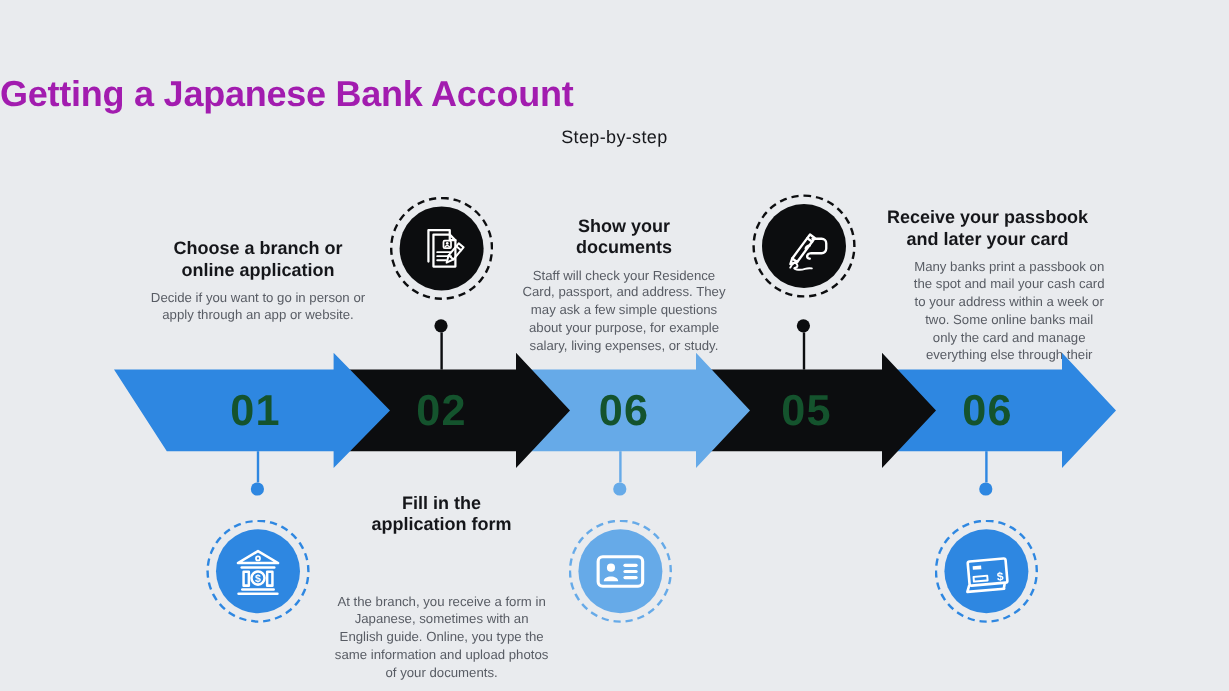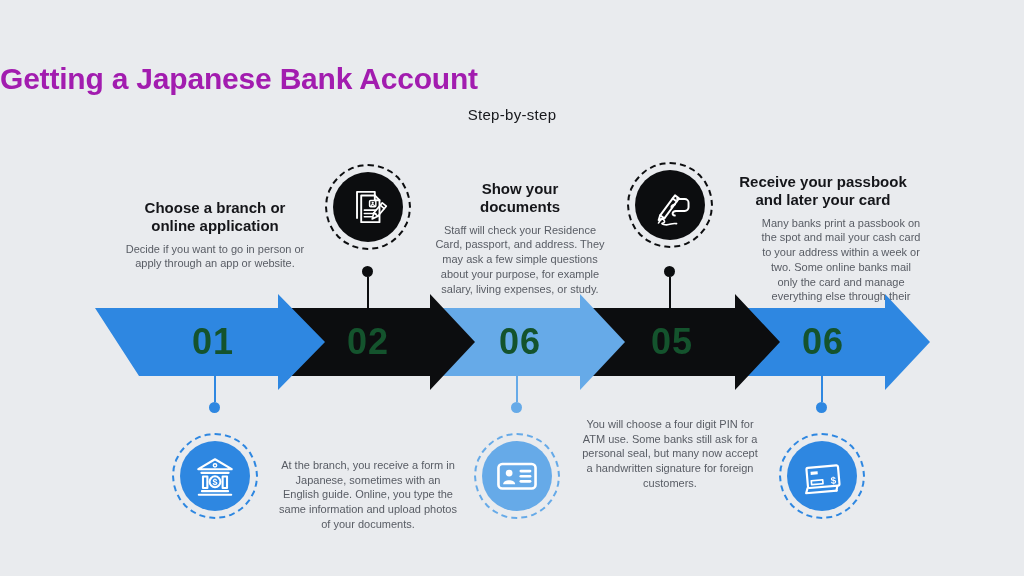--- a/index.html
+++ b/index.html
@@ -155,31 +155,32 @@
     </div>
   </div>
 
   <div class="step-text" style="left:110px;top:199px;width:210px;">
     <div class="step-title">Choose a branch or
 online application</div>
     <div class="step-body" style="max-width:188px;">Decide if you want to go in person or apply through an app or website.</div>
   </div>
 
   <div class="step-text" style="left:276px;top:411px;width:184px;">
+    <div class="step-title">Fill in the
+application form</div>
     <div class="step-body" style="max-width:180px;margin-top:47px;">At the branch, you receive a form in Japanese, sometimes with an English guide. Online, you type the same information and upload photos of your documents.</div>
   </div>
 
   <div class="step-text" style="left:428px;top:180px;width:184px;text-align:center;">
     <div class="step-title">Show your
 documents</div>
     <div class="step-body" style="max-width:178px;">Staff will check your Residence Card, passport, and address. They may ask a few simple questions about your purpose, for example salary, living expenses, or study.</div>
   </div>
 
   <div class="step-text" style="left:578px;top:411px;width:184px;">
-    <div class="step-body" style="max-width:180px;">You will choose a four digit PIN for ATM use. Some banks still ask for a personal seal, but many now accept a handwritten signature for foreign customers.</div>
   </div>
 
   <div class="step-text" style="left:725px;top:173px;width:196px;">
     <div class="step-title">Receive your passbook
 and later your card</div>
     <div class="step-body" style="max-width:192px;margin-left:36px;">Many banks print a passbook on the spot and mail your cash card to your address within a week or two. Some online banks mail only the card and manage everything else through their app.</div>
   </div>
 
 </div>
 

